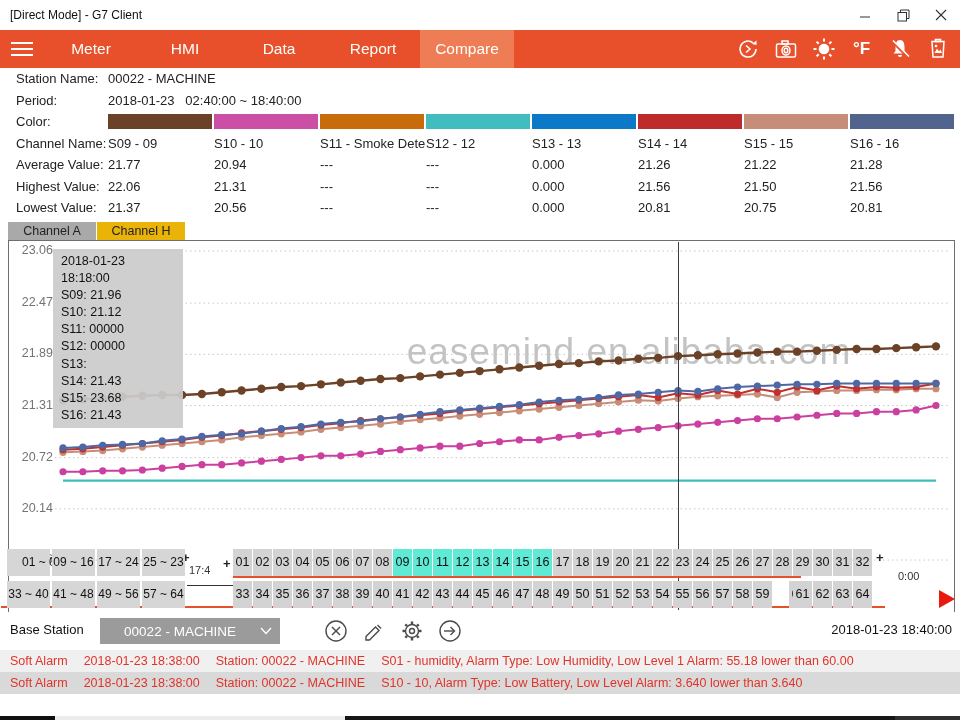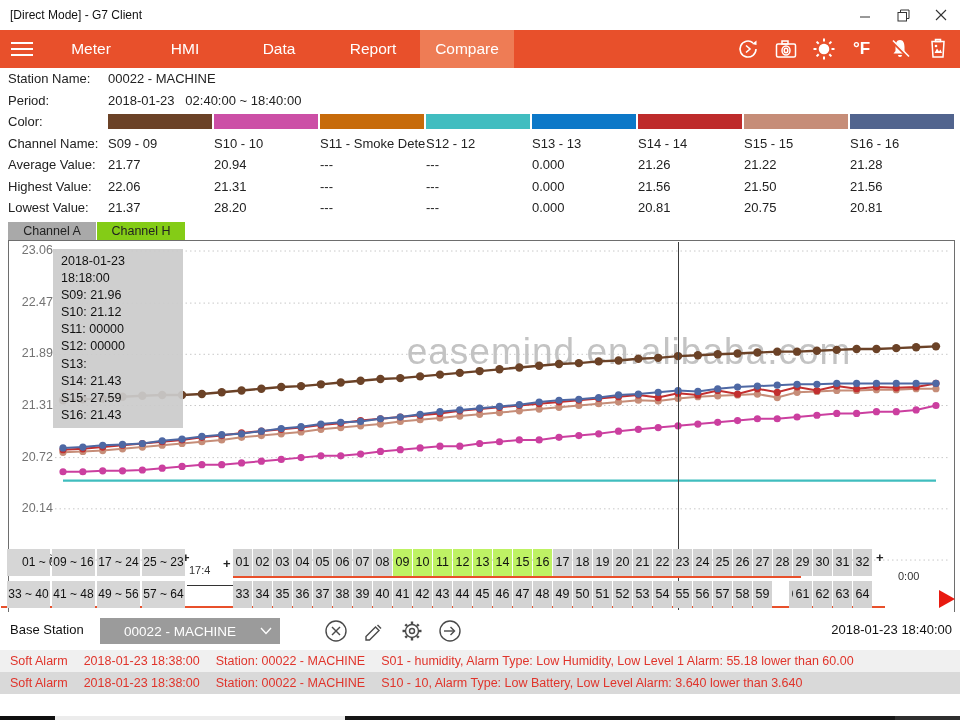--- a/index.html
+++ b/index.html
@@ -18,42 +18,42 @@
   .hamburger div { width:22px; height:2px; background:#fff; }
   .nav-item { width:94px; text-align:center; line-height:38px; color:#fff; font-size:15.5px; cursor:default; }
   .nav-item.active { background:#EE7C55; }
   .nav-icons { margin-left:auto; display:flex; align-items:center; gap:13px; margin-right:10px; }
   .nav-ico { width:25px; height:25px; display:flex; align-items:center; justify-content:center; }
   .temp-unit { color:#fff; font-size:17px; font-weight:bold; }
 
   
   .info { position:absolute; left:0; top:68px; width:956px; }
   .irow { display:grid; grid-template-columns:108px repeat(8, 1fr); align-items:center; height:21.5px; font-size:13px; color:#222; }
-  .irow .lbl { padding-left:8px; }
+  .irow .lbl { padding-left:16px; }
   .irow .wide { grid-column:2 / span 8; white-space:pre; }
   .color-cell { height:15px; margin-right:2px; }
   .ncell { white-space:nowrap; overflow:hidden; }
 
   
   .tabs { position:absolute; left:8px; top:222px; display:flex; }
-  .tab { width:88px; height:18px; text-align:center; font-size:12.5px; line-height:18px; color:#222; background:#84cc16; margin-right:1px; }
+  .tab { width:88px; height:18px; text-align:center; font-size:12.5px; line-height:18px; color:#222; background:#eab308; margin-right:1px; }
   .tab.active { background:#A9A9A9; }
 
   
   .chart-panel { position:absolute; left:8px; top:240px; width:947px; height:372px; background:#fff; border:1px solid #6e6e6e; border-bottom:none; }
   .ylab { position:absolute; width:42px; text-align:right; font-size:12.5px; color:#737373; }
   .watermark { position:absolute; left:300px; width:640px; top:90px; text-align:center; font-size:37px; color:#C3C3C3; letter-spacing:1px; white-space:nowrap; }
   .chart-tooltip { position:absolute; left:44px; top:8px; width:130px; background:rgba(203,203,203,0.93); padding:4px 8px; font-size:12.5px; color:#111; line-height:17.1px; }
   .cursor-line { position:absolute; top:1px; width:1px; height:368px; background:#3c3c3c; }
 
   
   .bottom { position:absolute; left:1px; top:548px; width:958px; height:64px; }
   .gbtn { position:absolute; width:43px; height:27px; background:#D6D6D6; font-size:12px; text-align:center; line-height:27px; color:#111; white-space:pre; }
   .cbtn { position:absolute; width:19px; height:27px; background:#D3D3D3; font-size:12.5px; text-align:center; line-height:27px; color:#111; }
-  .cbtn.sel { background:#bef264; }
+  .cbtn.sel { background:#5eead4; }
   .gap-box { position:absolute; left:186px; top:0; width:46px; height:62px; background:#fff; }
   .axis-frag { position:absolute; font-size:11px; color:#333; }
   .plus { position:absolute; font-size:13px; font-weight:bold; color:#222; }
   .oline { position:absolute; height:2px; background:#E8502B; }
   .blackline { position:absolute; left:186px; top:37px; width:46px; height:1px; background:#333; }
   .redplay { position:absolute; left:938px; top:42px; width:0; height:0; border-top:9px solid transparent; border-bottom:9px solid transparent; border-left:16px solid #E81A10; }
 
   
   .basebar { position:absolute; left:0; top:613px; width:960px; height:36px; background:#fff; }
   .basebar .lbl { position:absolute; left:10px; top:9px; font-size:13px; color:#111; }
@@ -216,21 +216,21 @@
         <div class="ncell">---</div>
         <div class="ncell">---</div>
         <div class="ncell">0.000</div>
         <div class="ncell">21.56</div>
         <div class="ncell">21.50</div>
         <div class="ncell">21.56</div>
       </div>
     <div class="irow" id="low-row">
       <span class="lbl">Lowest Value:</span>
     <div class="ncell">21.37</div>
-        <div class="ncell">28.20</div>
+        <div class="ncell">20.56</div>
         <div class="ncell">---</div>
         <div class="ncell">---</div>
         <div class="ncell">0.000</div>
         <div class="ncell">20.81</div>
         <div class="ncell">20.75</div>
         <div class="ncell">20.81</div>
       </div>
   </div>
 
   <div class="tabs" id="tabs">
@@ -490,21 +490,21 @@
         <div class="ylab" style="left: 2px; top: 311.05px;">19.56</div>
       </div>
     <div class="chart-tooltip" id="chart-tooltip">
         <div>2018-01-23 18:18:00</div>
         <div>S09: 21.96</div>
         <div>S10: 21.12</div>
         <div>S11: 00000</div>
         <div>S12: 00000</div>
         <div>S13:</div>
         <div>S14: 21.43</div>
-        <div>S15: 27.59</div>
+        <div>S15: 23.68</div>
         <div>S16: 21.43</div>
       </div>
     <div class="cursor-line" id="cursor-line" style="left: 669.04px;"></div>
   </div>
 
   <div class="bottom" id="bottom">
     <div class="gap-box">
       <span class="axis-frag" style="left:2px; top:16px;">17:4</span>
     </div>
     <div class="blackline"></div>

